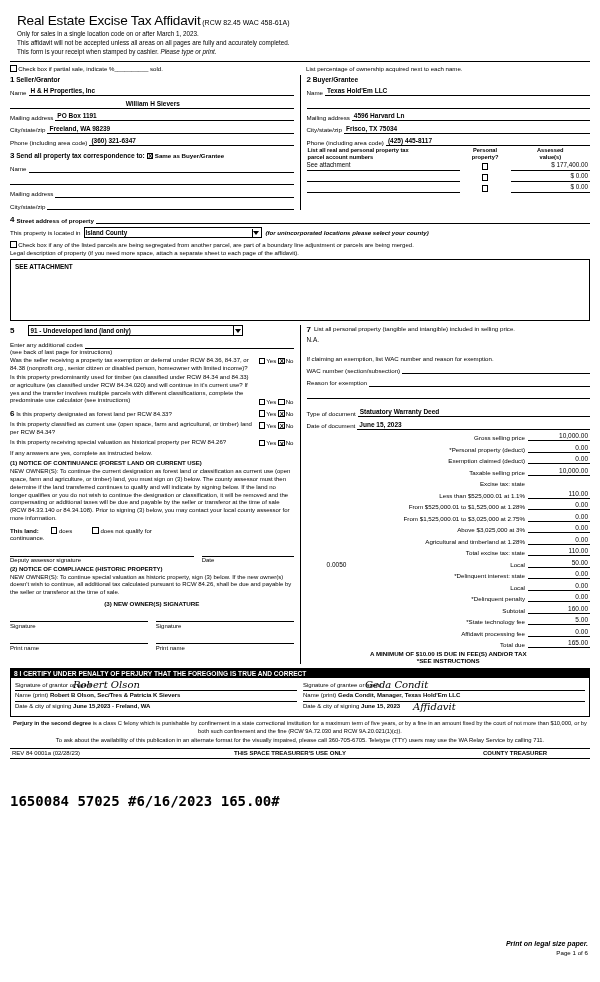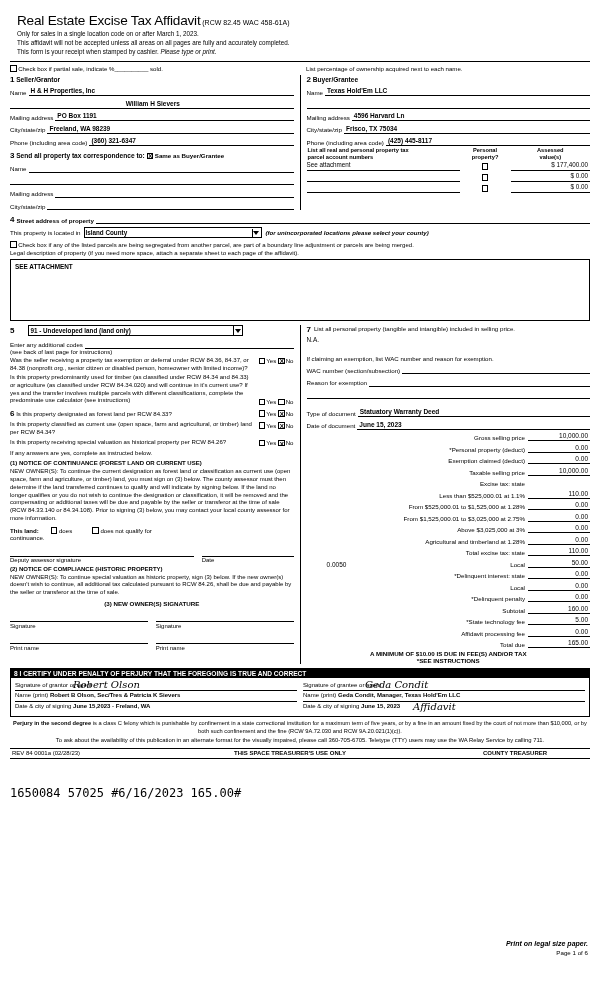--- a/index.html
+++ b/index.html
@@ -102,21 +102,21 @@
 
   .perjury { font-size:5.7px; line-height:1.3; margin-top:3px; text-align:center; }
   .perjury .b { font-weight:bold; }
   .ask { font-size:5.9px; text-align:center; margin-top:2px; line-height:1.3; }
 
   .footline { display:flex; border-top:1.2px solid #000; border-bottom:1.2px solid #000; margin-top:3px; font-size:6.0px; }
   .footline .fl1 { width:130px; padding:1.5px 2px; }
   .footline .fl2 { flex:1; text-align:center; font-weight:bold; padding:1.5px 2px; }
   .footline .fl3 { width:150px; text-align:center; font-weight:bold; padding:1.5px 2px; }
 
-  .bottomstamp { font-family:"DejaVu Sans Mono", monospace; font-size:12px; margin-top:27px; }
+  .bottomstamp { font-family:"DejaVu Sans Mono", monospace; font-size:14px; margin-top:34px;font-weight:bold; }
   .printnote { position:absolute; right:12px; bottom:26px; text-align:right; }
   .printnote .p1 { font-size:7px; font-weight:bold; font-style:italic; }
   .printnote .p2 { font-size:6.2px; margin-top:2px; }
   .ital { font-style:italic; }
   .bold { font-weight:bold; }
 </style>
 </head>
 <body>
 
 <div class="page">

